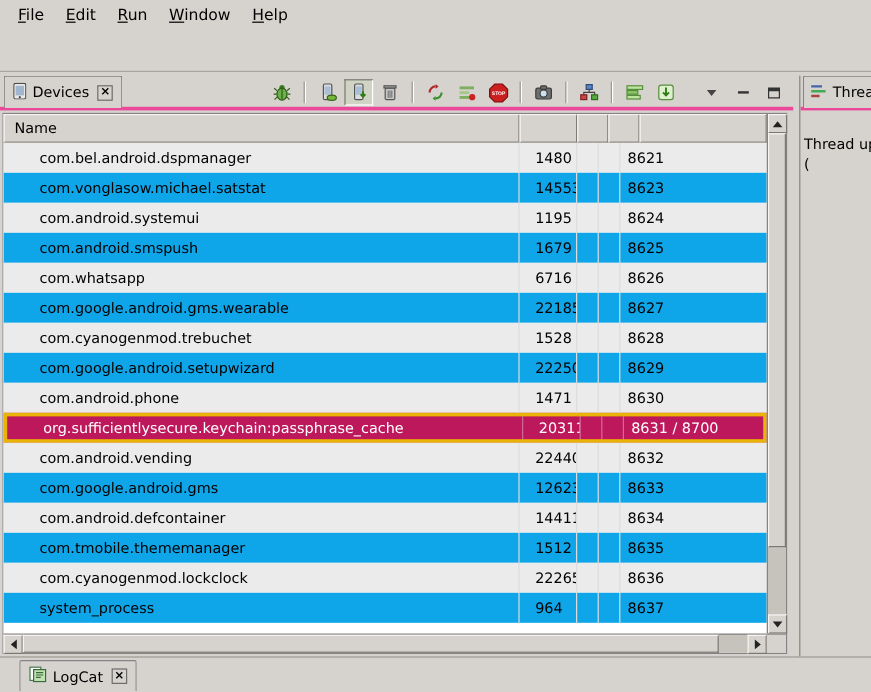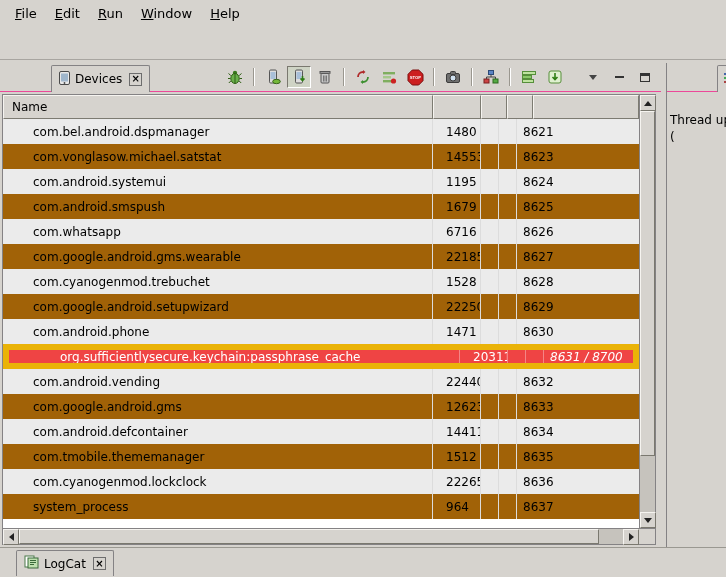--- a/index.html
+++ b/index.html
@@ -16,22 +16,22 @@
   .menu-item { display:inline-block; padding:3px 9px; font-size:13px; cursor:default; }
   .menu-item::first-letter { text-decoration:underline; }
 
   .toolbar-strip { position:absolute; top:27px; left:0; width:100%; height:33px;
     border-bottom:1px solid #a8a5a0; }
 
   
   .main { position:absolute; top:60px; left:0; width:100%; height:487px; }
 
   .devices-panel { position:absolute; left:0; top:3px; width:661px; height:484px; }
-  .tab-row { position:relative; height:29px; border-bottom:1px solid #ec4899;
-    display:flex; align-items:flex-end;padding-left:48px; }
+  .tab-row { position:relative; height:29px; border-bottom:3px solid #ec4899;
+    display:flex; align-items:flex-end; }
   .view-tab { display:inline-flex; align-items:center; gap:5px; height:27px;
     padding:0 7px; margin-left:3px; background:#d6d3ce;
     border:1px solid #848284; border-bottom:none;
     border-radius:2px 2px 0 0; position:relative; top:1px; }
   .tab-label { white-space:nowrap; }
   .close-box { width:13px; height:13px; margin-left:2px; border:1px solid #6d6d6d;
     display:inline-flex; align-items:center; justify-content:center;
     font-size:10px; font-weight:bold; line-height:1; }
 
   
@@ -56,30 +56,30 @@
     border-right:1px solid #7d7b72; border-bottom:1px solid #7d7b72;
     padding:4px 16px 0 8px; white-space:nowrap; overflow:hidden; }
   .th-name { width:430px; }
   .th-pid  { width:48px; }
   .th-a, .th-b { width:18px; }
   .th-port { flex:1; }
 
   .tbody { flex:1; background:#fff; overflow:hidden; }
   .row { display:flex; height:25px; align-items:stretch; }
   .row.odd  { background:#ebebeb; }
-  .row.even { background:#a16207; }
+  .row.even { background:#0ea5e9; }
   .cell { display:flex; align-items:center; white-space:nowrap; overflow:hidden;
     border-right:1px solid #dcdcdc; }
   .c-name { width:430px; padding-left:30px; }
   .c-pid  { width:48px; padding-left:13px; }
   .c-a, .c-b { width:18px; }
   .c-port { flex:1; padding-left:6px; border-right:none; }
-  .row.selected { background:#ef4444; color:#fff; border:6px solid #eab308;padding-left:21px; }
+  .row.selected { background:#be185d; color:#fff; border:3px solid #eab308; }
   .row.selected .cell { border-right-color:rgba(255,255,255,0.35); }
-  .row.selected .c-port { border-right:none;font-style:italic; }
+  .row.selected .c-port { border-right:none; }
 
   
   .vscroll { width:16px; flex:none; display:flex; flex-direction:column;
     background:#c6c3bd; border-left:1px solid #848284; }
   .sbtn { width:16px; height:16px; flex:none; display:flex; align-items:center; justify-content:center;
     background:#d6d3ce; border:1px solid; border-color:#f6f4f0 #7a786f #7a786f #f6f4f0; }
   .vtrack { flex:1; position:relative; }
   .vthumb { position:absolute; top:0; left:0; right:0; height:86%;
     background:#d6d3ce; border:1px solid; border-color:#f6f4f0 #7a786f #7a786f #f6f4f0; }
   .hscroll-row { height:16px; flex:none; display:flex; border-top:1px solid #848284; background:#c6c3bd; }

